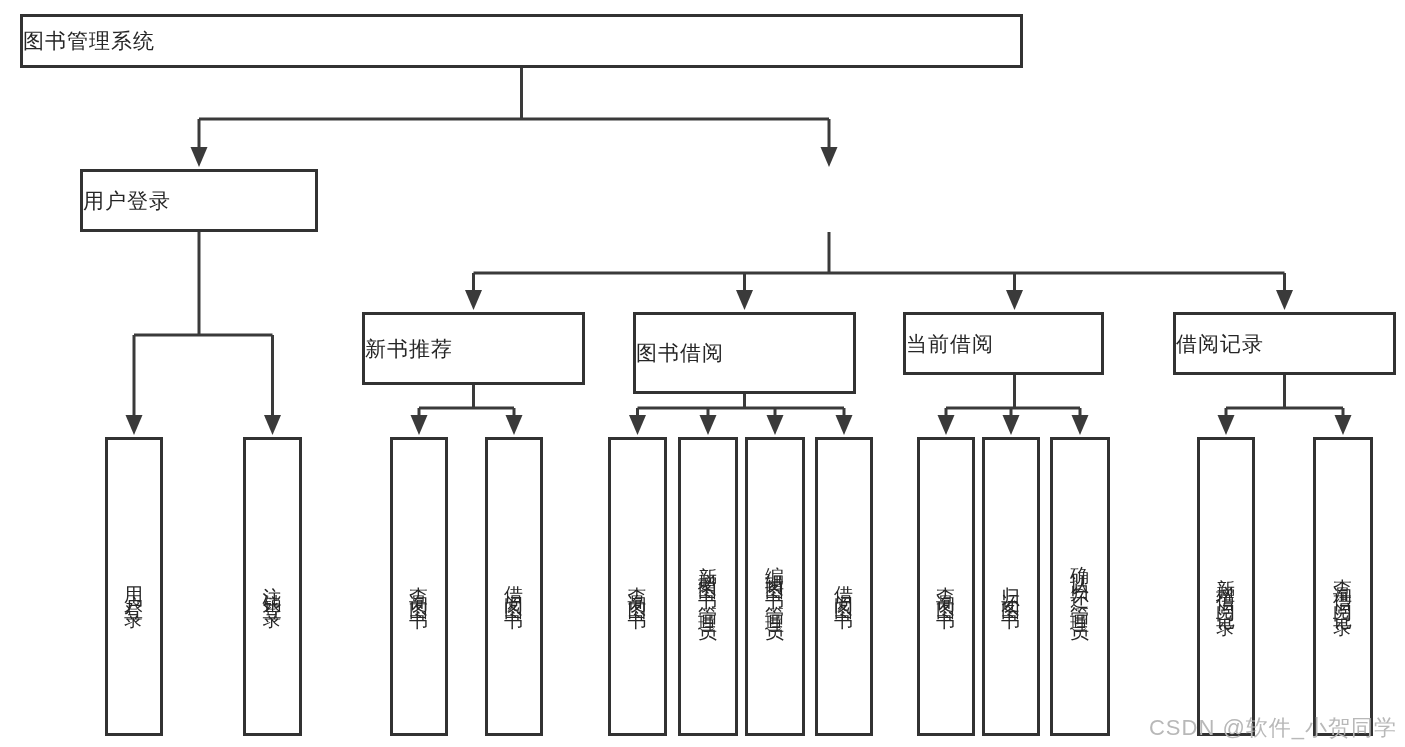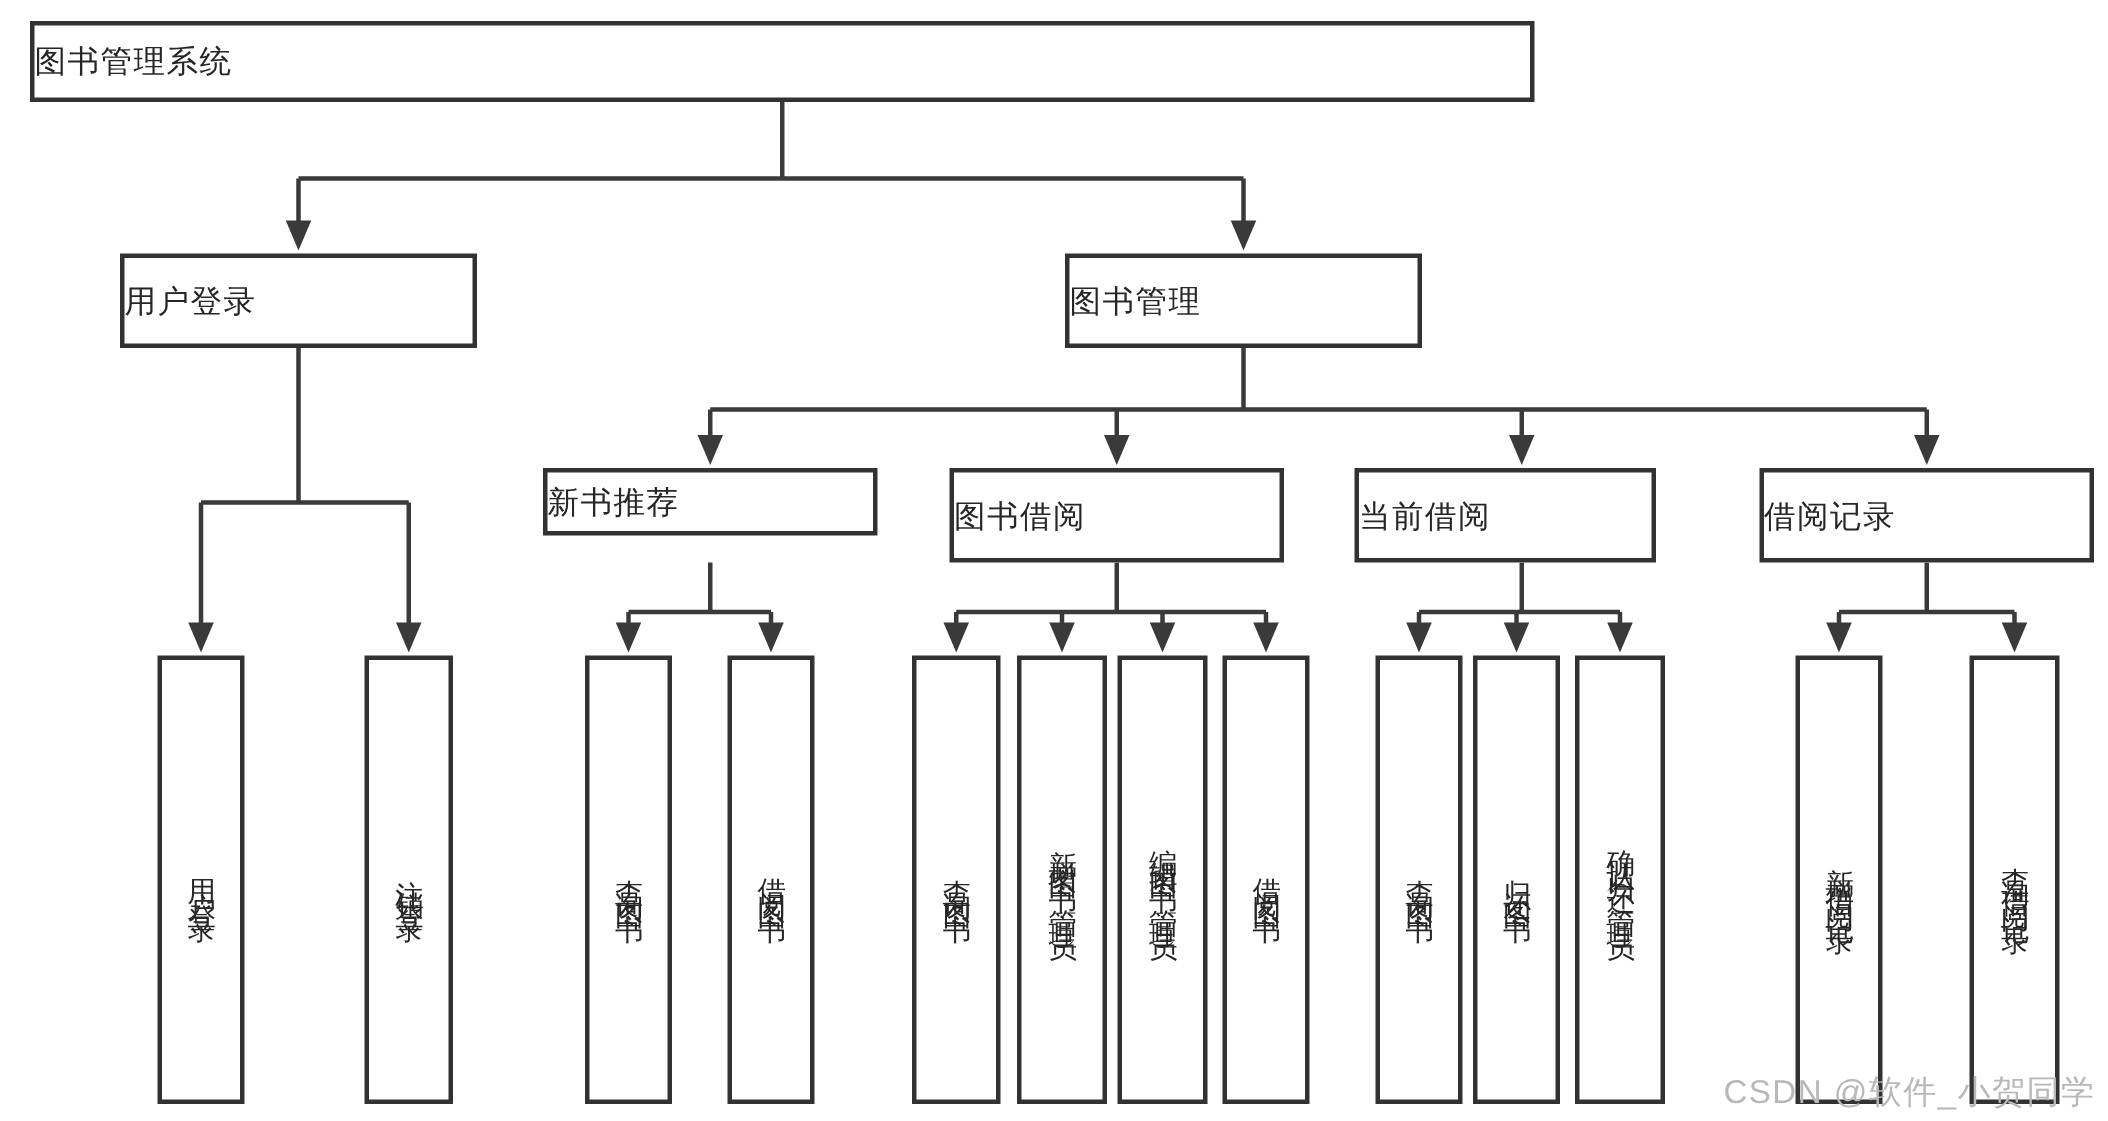--- a/index.html
+++ b/index.html
@@ -97,28 +97,25 @@
       <polygon points="1343,435 1334.5,415 1351.5,415" fill="#3a3a3a"></polygon>
     </svg>
 
   <div class="hbox" style="left:20px;top:14px;width:1003px;height:54px">
     <span>图书管理系统</span>
   </div>
 
   <div class="hbox" style="left:80px;top:169px;width:238px;height:63px">
     <span>用户登录</span>
   </div>
-  <div class="hbox" style="left:710px;top:169px;width:238px;height:63px">
-    <span>图书管理</span>
-  </div>
 
-  <div class="hbox" style="left:362px;top:312px;width:223px;height:45px">
+  <div class="hbox" style="left:362px;top:312px;width:223px;height:73px">
     <span>新书推荐</span>
   </div>
-  <div class="hbox" style="left:633px;top:312px;width:223px;height:63px">
+  <div class="hbox" style="left:633px;top:312px;width:223px;height:82px">
     <span>图书借阅</span>
   </div>
   <div class="hbox" style="left:903px;top:312px;width:201px;height:63px">
     <span>当前借阅</span>
   </div>
   <div class="hbox" style="left:1173px;top:312px;width:223px;height:63px">
     <span>借阅记录</span>
   </div>
 
   <div class="vbox" style="left:105px;width:58px">

